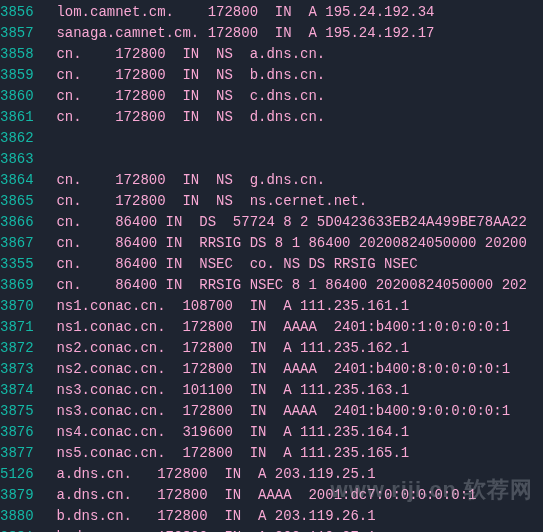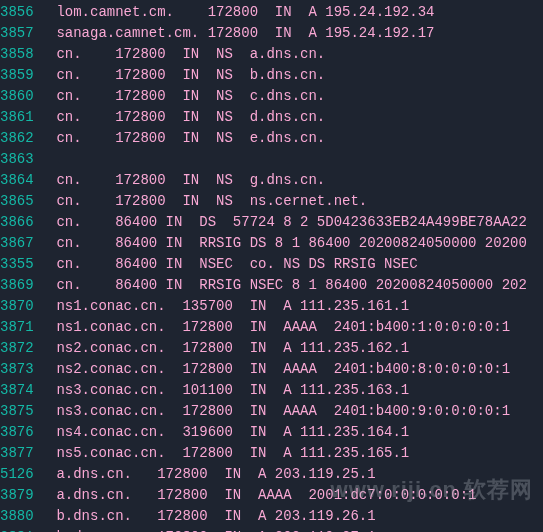--- a/index.html
+++ b/index.html
@@ -52,29 +52,29 @@
 </head>
 <body>
 
 <div class="code-container" id="code-container">
     <div class="line"><span class="line-number">3856</span><span class="line-content"> lom.camnet.cm.    172800  IN  A 195.24.192.34</span></div>
     <div class="line"><span class="line-number">3857</span><span class="line-content"> sanaga.camnet.cm. 172800  IN  A 195.24.192.17</span></div>
     <div class="line"><span class="line-number">3858</span><span class="line-content"> cn.    172800  IN  NS  a.dns.cn.</span></div>
     <div class="line"><span class="line-number">3859</span><span class="line-content"> cn.    172800  IN  NS  b.dns.cn.</span></div>
     <div class="line"><span class="line-number">3860</span><span class="line-content"> cn.    172800  IN  NS  c.dns.cn.</span></div>
     <div class="line"><span class="line-number">3861</span><span class="line-content"> cn.    172800  IN  NS  d.dns.cn.</span></div>
-    <div class="line"><span class="line-number">3862</span><span class="line-content"> cn.    172800  IN  NS  e.dns.cn.</span></div>
+    <div class="line"><span class="line-number">3862</span></div>
     <div class="line"><span class="line-number">3863</span></div>
     <div class="line"><span class="line-number">3864</span><span class="line-content"> cn.    172800  IN  NS  g.dns.cn.</span></div>
     <div class="line"><span class="line-number">3865</span><span class="line-content"> cn.    172800  IN  NS  ns.cernet.net.</span></div>
     <div class="line"><span class="line-number">3866</span><span class="line-content"> cn.    86400 IN  DS  57724 8 2 5D0423633EB24A499BE78AA22</span></div>
     <div class="line"><span class="line-number">3867</span><span class="line-content"> cn.    86400 IN  RRSIG DS 8 1 86400 20200824050000 20200</span></div>
     <div class="line"><span class="line-number">3355</span><span class="line-content"> cn.    86400 IN  NSEC  co. NS DS RRSIG NSEC</span></div>
     <div class="line"><span class="line-number">3869</span><span class="line-content"> cn.    86400 IN  RRSIG NSEC 8 1 86400 20200824050000 202</span></div>
-    <div class="line"><span class="line-number">3870</span><span class="line-content"> ns1.conac.cn.  135700  IN  A 111.235.161.1</span></div>
+    <div class="line"><span class="line-number">3870</span><span class="line-content"> ns1.conac.cn.  108700  IN  A 111.235.161.1</span></div>
     <div class="line"><span class="line-number">3871</span><span class="line-content"> ns1.conac.cn.  172800  IN  AAAA  2401:b400:1:0:0:0:0:1</span></div>
     <div class="line"><span class="line-number">3872</span><span class="line-content"> ns2.conac.cn.  172800  IN  A 111.235.162.1</span></div>
     <div class="line"><span class="line-number">3873</span><span class="line-content"> ns2.conac.cn.  172800  IN  AAAA  2401:b400:8:0:0:0:0:1</span></div>
     <div class="line"><span class="line-number">3874</span><span class="line-content"> ns3.conac.cn.  101100  IN  A 111.235.163.1</span></div>
     <div class="line"><span class="line-number">3875</span><span class="line-content"> ns3.conac.cn.  172800  IN  AAAA  2401:b400:9:0:0:0:0:1</span></div>
     <div class="line"><span class="line-number">3876</span><span class="line-content"> ns4.conac.cn.  319600  IN  A 111.235.164.1</span></div>
     <div class="line"><span class="line-number">3877</span><span class="line-content"> ns5.conac.cn.  172800  IN  A 111.235.165.1</span></div>
     <div class="line"><span class="line-number">5126</span><span class="line-content"> a.dns.cn.   172800  IN  A 203.119.25.1</span></div>
     <div class="line"><span class="line-number">3879</span><span class="line-content"> a.dns.cn.   172800  IN  AAAA  2001:dc7:0:0:0:0:0:1</span></div>
     <div class="line"><span class="line-number">3880</span><span class="line-content"> b.dns.cn.   172800  IN  A 203.119.26.1</span></div>

